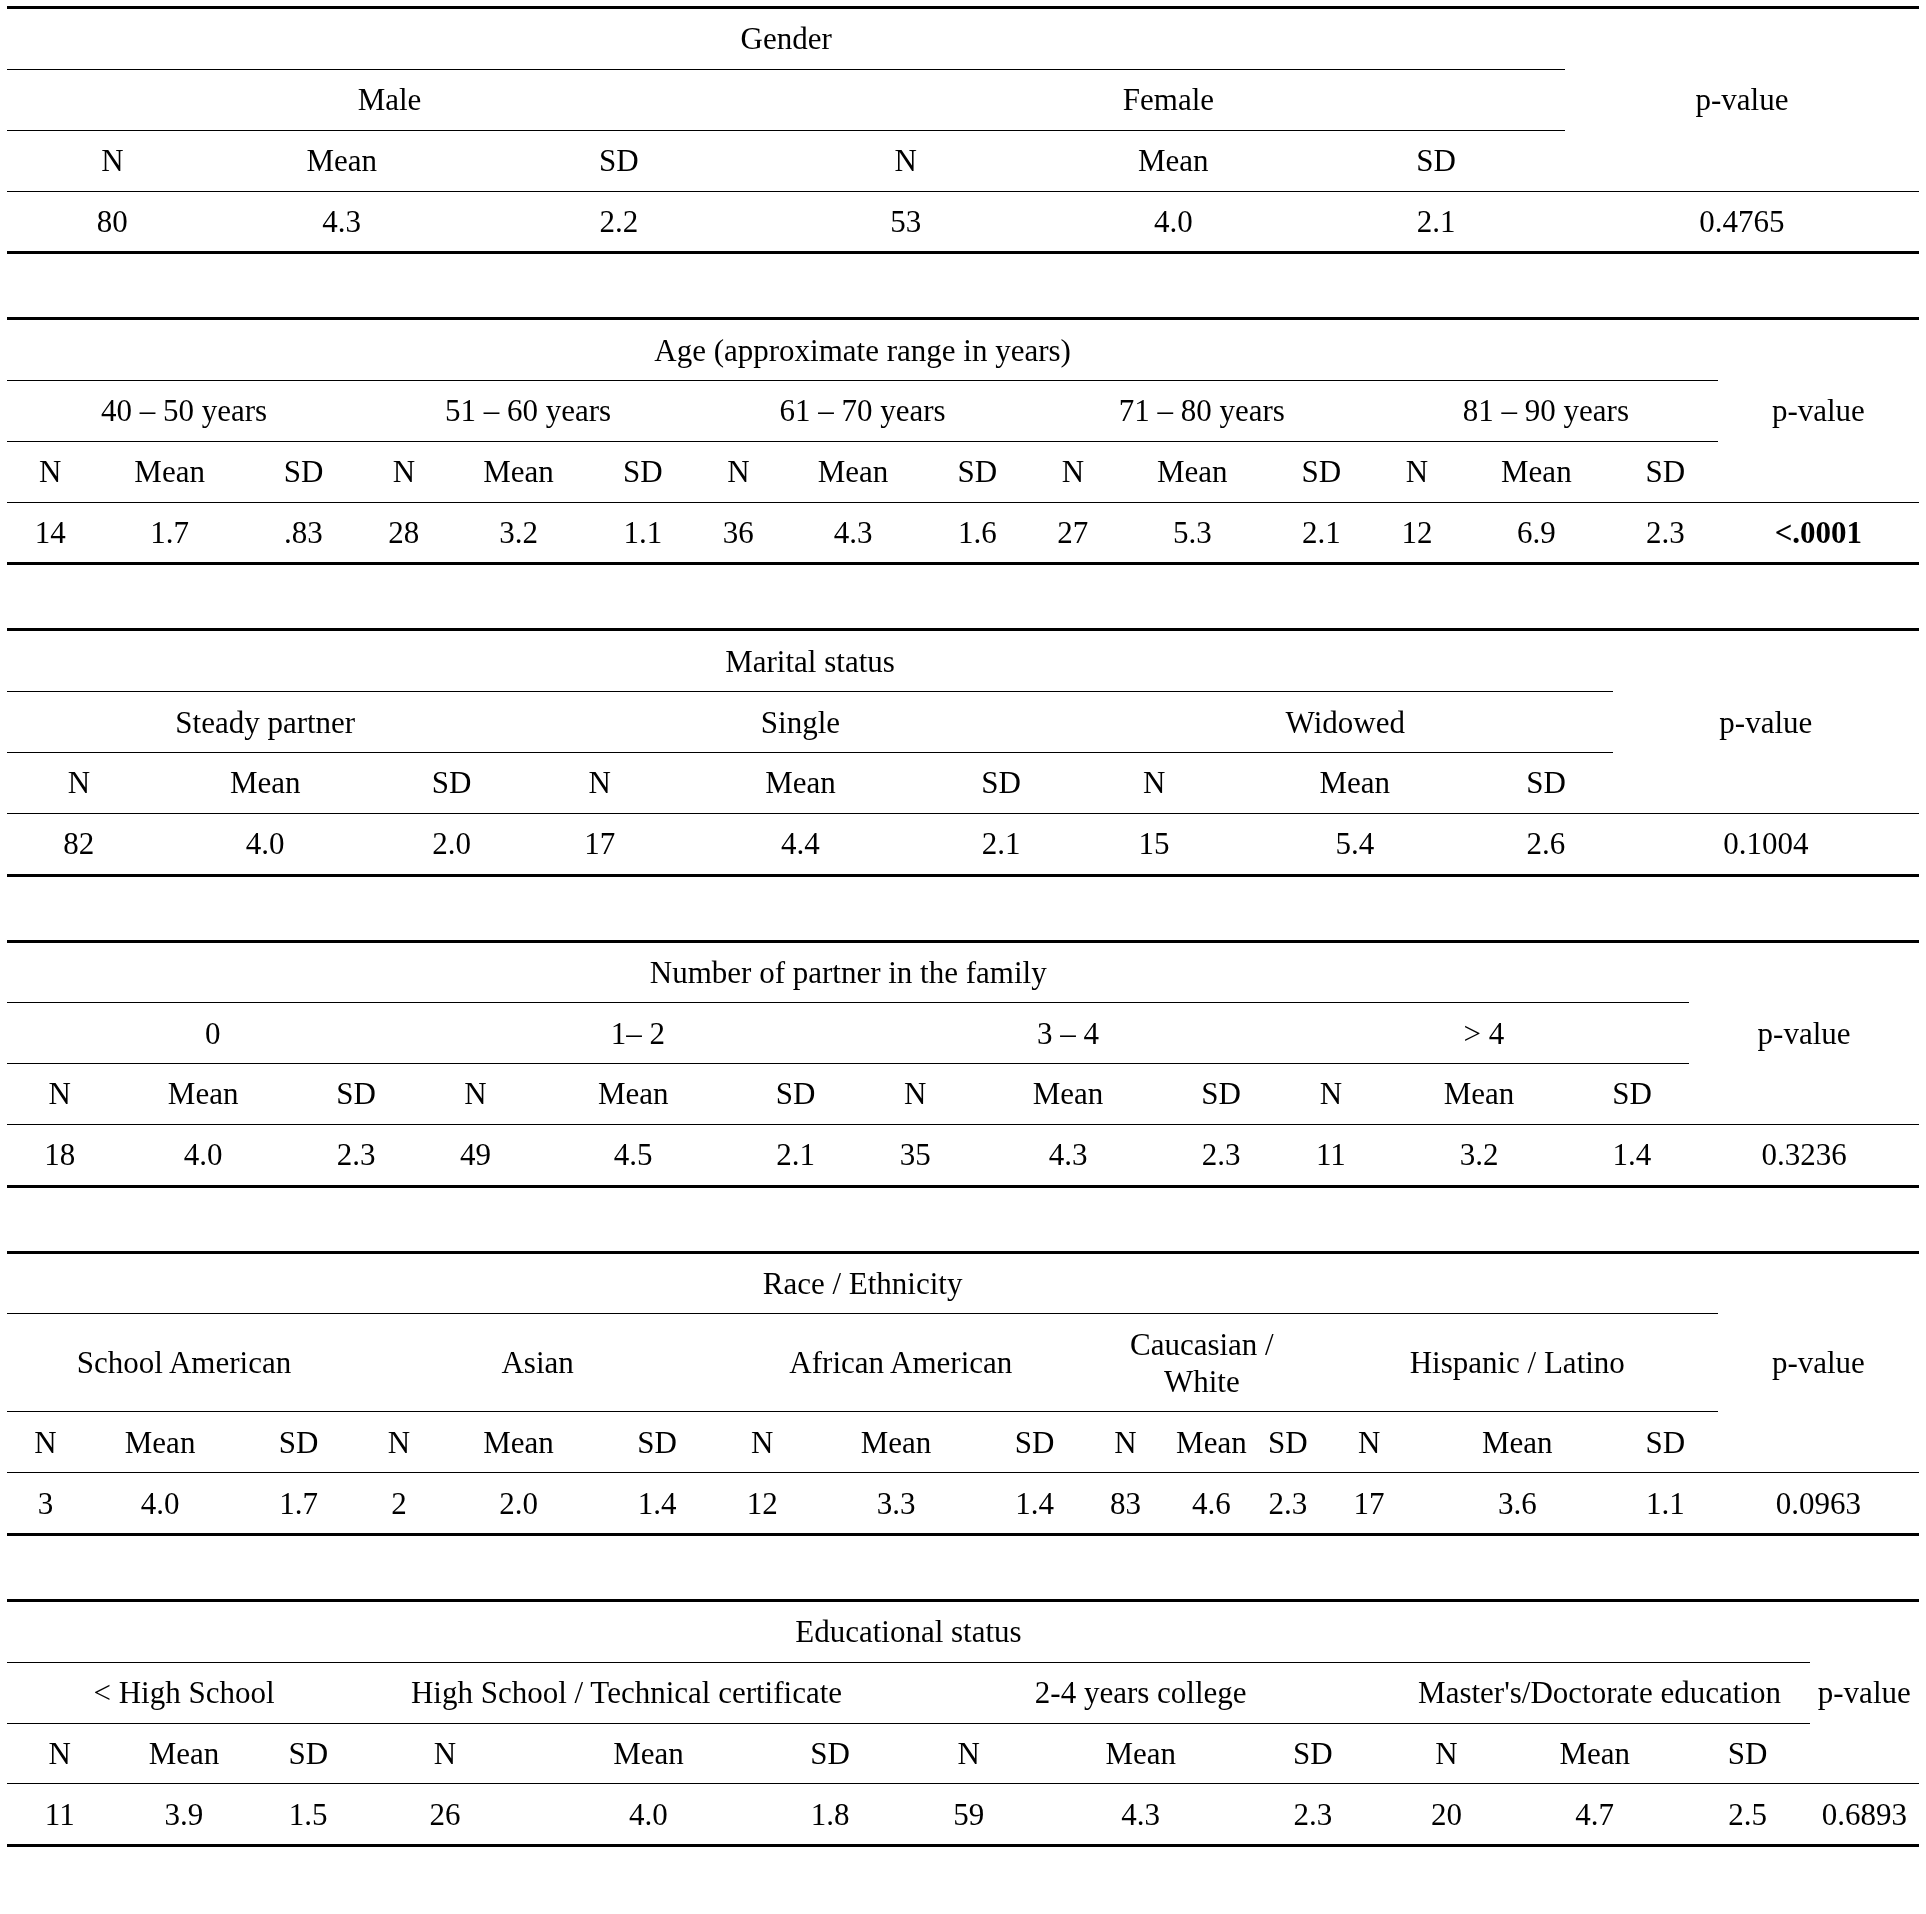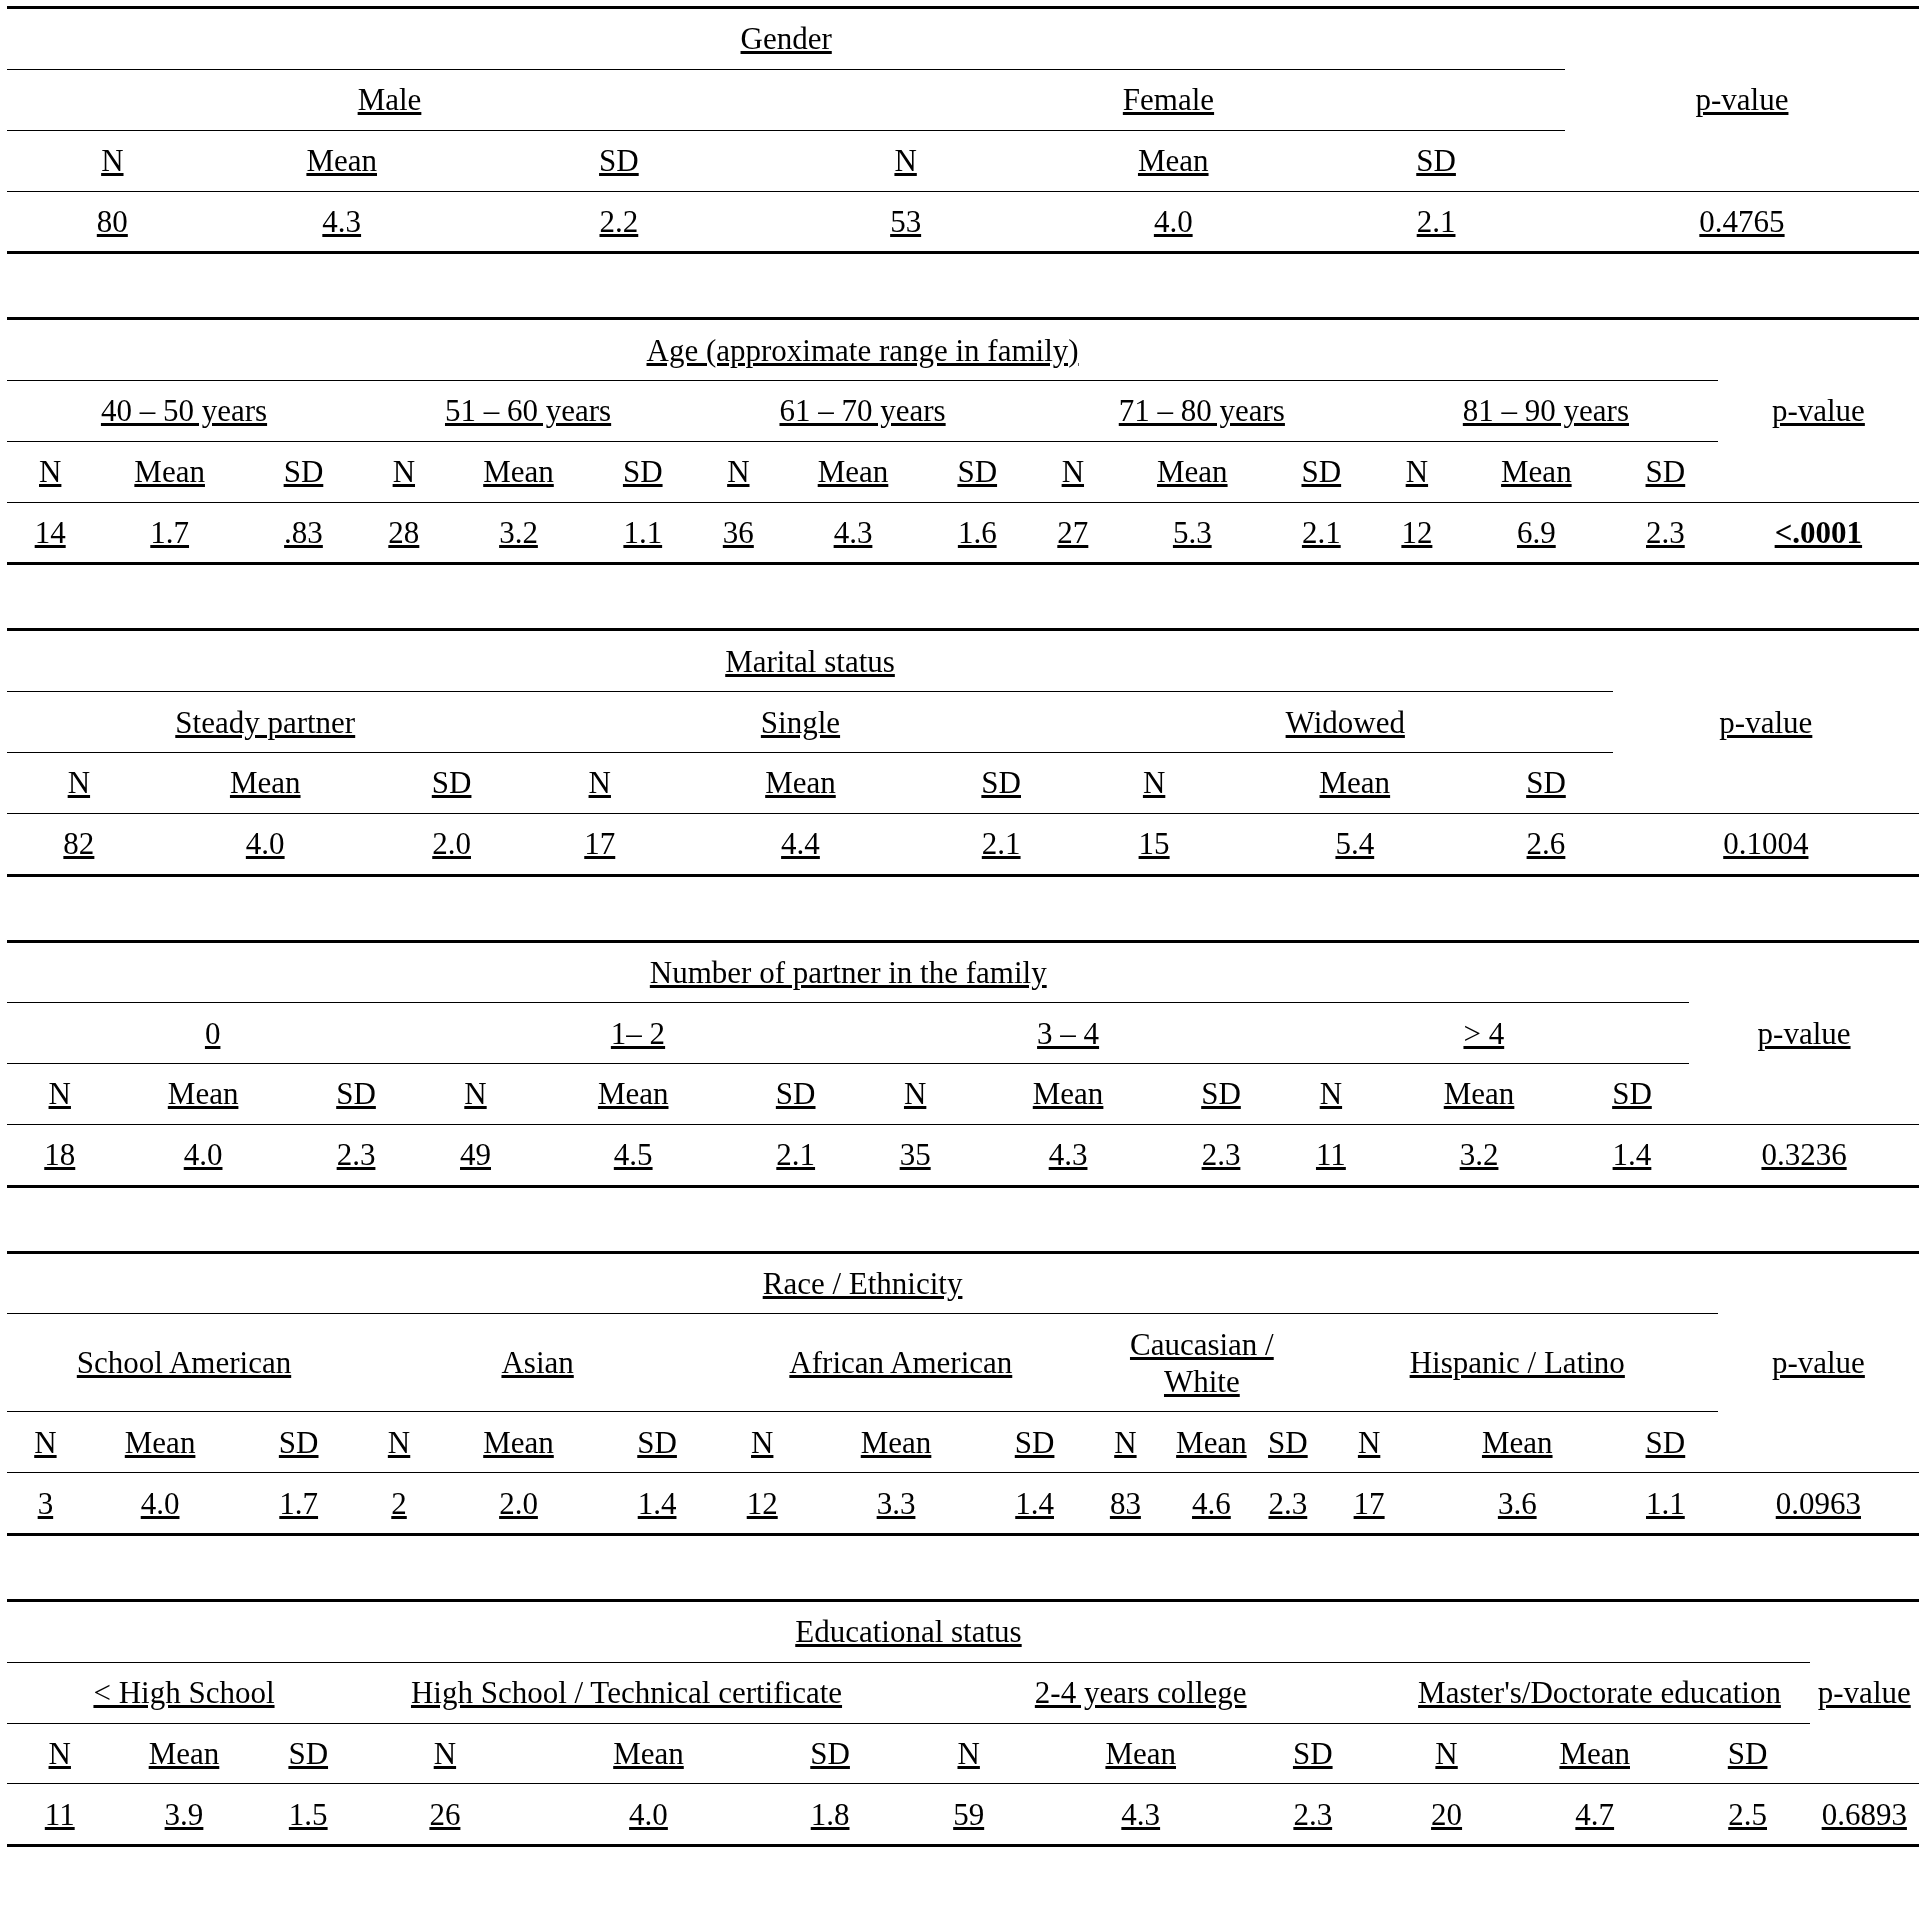--- a/index.html
+++ b/index.html
@@ -12,21 +12,20 @@
     font-size: 31px;
     color: #000000;
   }
   table.stat-table {
     width: 100%;
     border-collapse: collapse;
     table-layout: fixed;
     border-top: 3.6px solid #000;
     border-bottom: 3.6px solid #000;
     margin: 0 0 63px 0;
-    text-decoration: underline;
   }
   table.stat-table:last-child { margin-bottom: 4px; }
   td {
     text-align: center;
     vertical-align: middle;
     padding: 11.3px 3.1px;
     line-height: 1.2;
     overflow-wrap: break-word;
   }
   td.rule { border-bottom: 1.5px solid #000; }
@@ -88,21 +87,21 @@
     <col style="width:4.5%">
       <col style="width:8%">
       <col style="width:5.5%">
     <col style="width:4.5%">
       <col style="width:8%">
       <col style="width:5.5%">
     <col style="width:10.5%">
   </colgroup>
   <tbody>
     <tr>
-      <td class="rule" colspan="15">Age (approximate range in family)</td>
+      <td class="rule" colspan="15">Age (approximate range in years)</td>
       <td class="rule" rowspan="3">p-value</td>
     </tr>
     <tr>
       <td class="rule" colspan="3">40 – 50 years</td>
       <td class="rule" colspan="3">51 – 60 years</td>
       <td class="rule" colspan="3">61 – 70 years</td>
       <td class="rule" colspan="3">71 – 80 years</td>
       <td class="rule" colspan="3">81 – 90 years</td>
     </tr>
     <tr>

